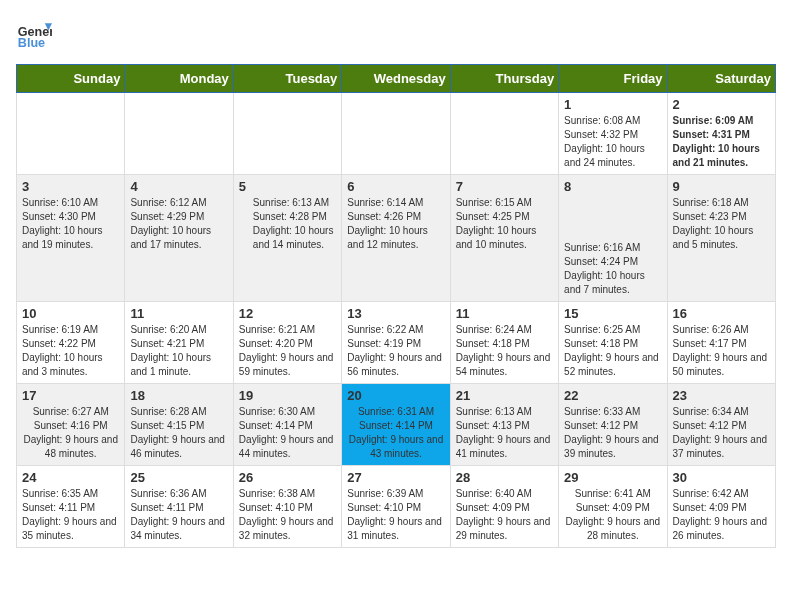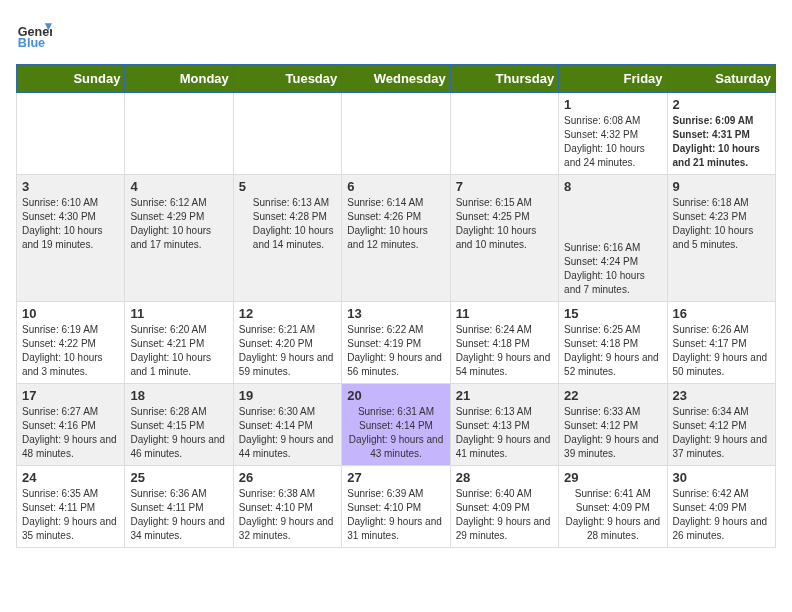--- a/index.html
+++ b/index.html
@@ -208,37 +208,37 @@
         <td>
           <span class="day-number">16</span>
           <div class="day-info" style="white-space: pre-line;">Sunrise: 6:26 AM
 Sunset: 4:17 PM
 Daylight: 9 hours and 50 minutes.</div>
         </td>
       </tr>
       <tr>
         <td style="background: rgb(240, 240, 240);">
           <span class="day-number">17</span>
-          <div class="day-info" style="white-space: pre-line;">Sunrise: 6:27 AM
+          <div class="day-info" style="white-space: pre-line; text-align: center;">Sunrise: 6:27 AM
 Sunset: 4:16 PM
 Daylight: 9 hours and 48 minutes.</div>
         </td>
         <td style="background: rgb(240, 240, 240);">
           <span class="day-number">18</span>
           <div class="day-info" style="white-space: pre-line;">Sunrise: 6:28 AM
 Sunset: 4:15 PM
 Daylight: 9 hours and 46 minutes.</div>
         </td>
         <td style="background: rgb(240, 240, 240);">
           <span class="day-number">19</span>
           <div class="day-info" style="white-space: pre-line;">Sunrise: 6:30 AM
 Sunset: 4:14 PM
 Daylight: 9 hours and 44 minutes.</div>
         </td>
-        <td style="background: #c4b5fd;">
+        <td style="background: #0ea5e9;">
           <span class="day-number">20</span>
           <div class="day-info" style="white-space: pre-line; text-align: center;">Sunrise: 6:31 AM
 Sunset: 4:14 PM
 Daylight: 9 hours and 43 minutes.</div>
         </td>
         <td style="background: rgb(240, 240, 240);">
           <span class="day-number">21</span>
           <div class="day-info" style="white-space: pre-line;">Sunrise: 6:13 AM
 Sunset: 4:13 PM
 Daylight: 9 hours and 41 minutes.</div>

